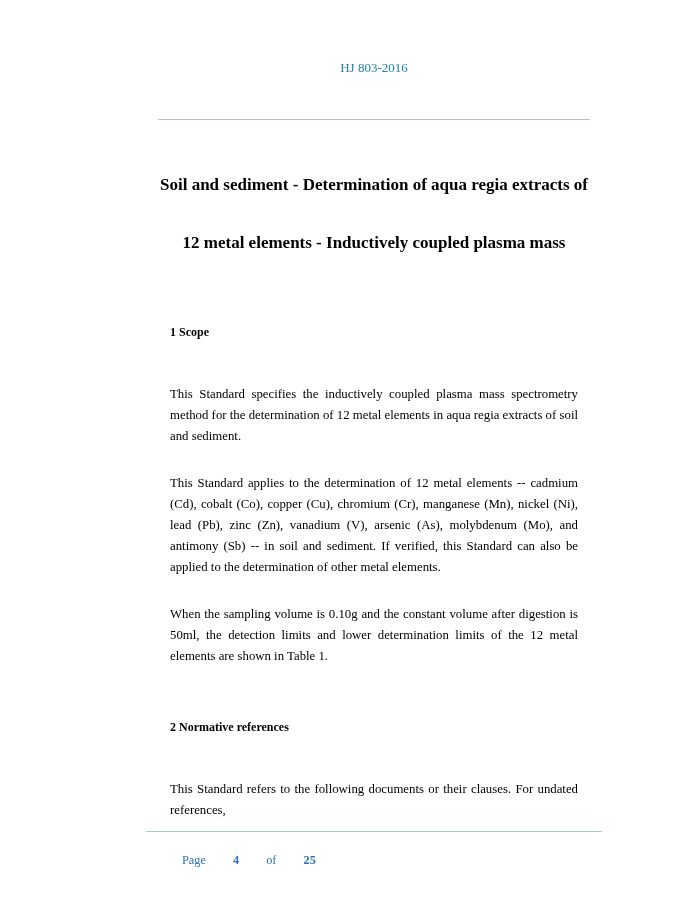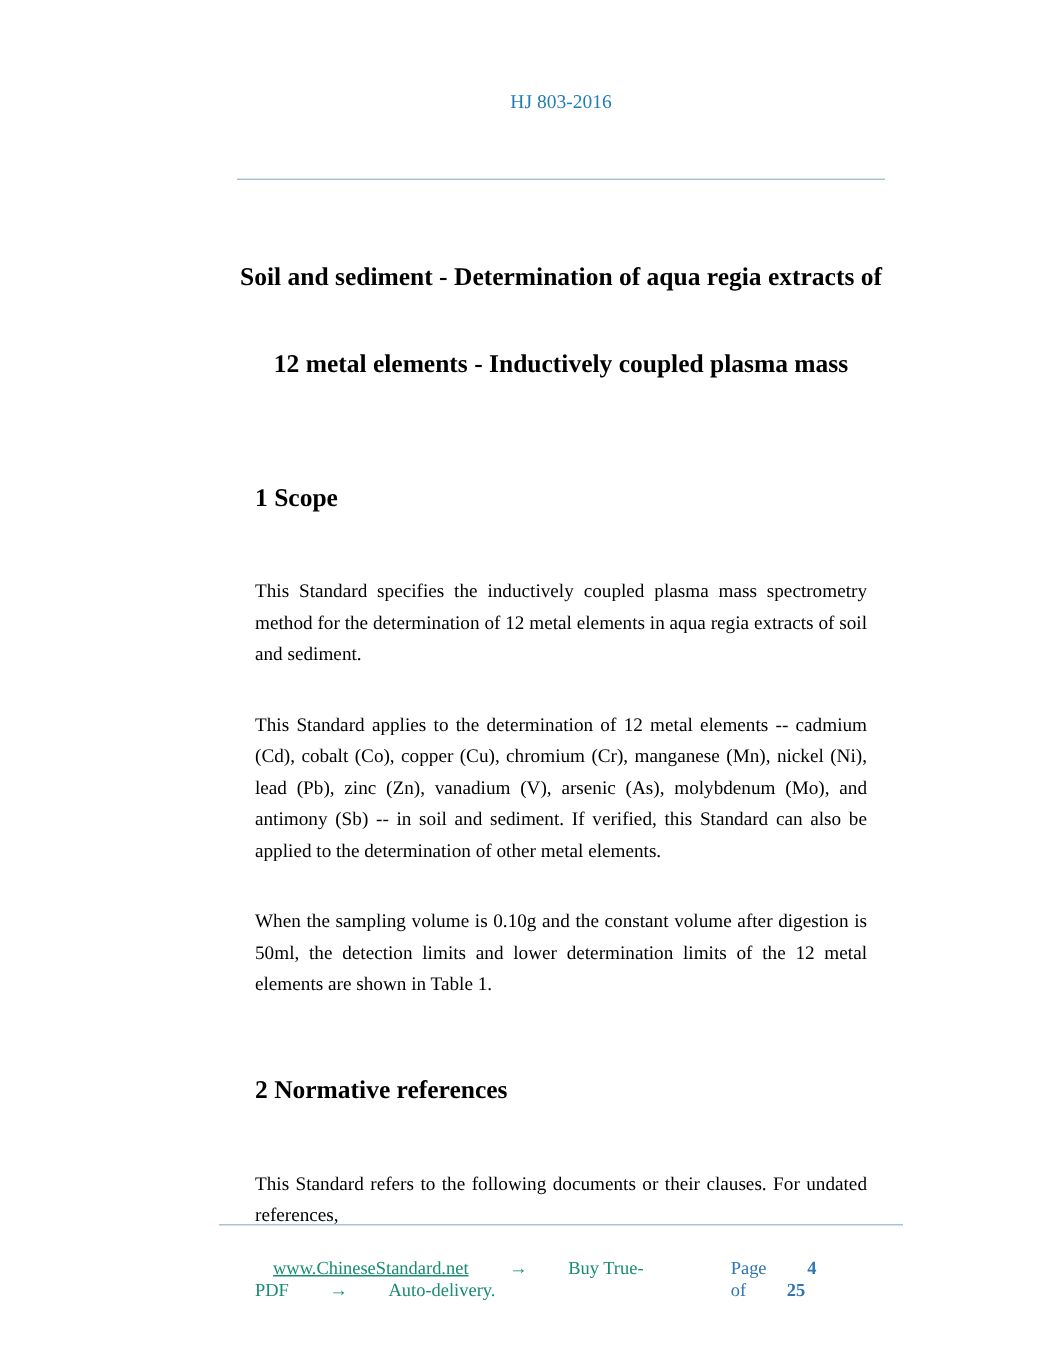--- a/index.html
+++ b/index.html
@@ -44,21 +44,21 @@
     line-height: 21px;
     text-align: justify;
   }
   .warning {
     margin-top: 44px;
     font-weight: bold;
   }
   .section-heading {
     margin-left: 122px;
     margin-right: 122px;
-    font-size: 17px;
+    font-size: 12px;
     font-weight: bold;
     line-height: 20px;
   }
   .scope-heading { margin-top: 26px; }
   .p-after-heading { margin-top: 18px; }
   .p-follow { margin-top: 2px; }
   .translator-note { margin-top: 143px; }
   .normative-heading { margin-top: 26px; }
   .footer {
     position: absolute;
@@ -105,27 +105,20 @@
   <p class="body-p p-follow">This Standard applies to the determination of 12 metal elements -- cadmium (Cd), cobalt (Co), copper (Cu), chromium (Cr), manganese (Mn), nickel (Ni), lead (Pb), zinc (Zn), vanadium (V), arsenic (As), molybdenum (Mo), and antimony (Sb) -- in soil and sediment. If verified, this Standard can also be applied to the determination of other metal elements.</p>
 
   <p class="body-p p-follow">When the sampling volume is 0.10g and the constant volume after digestion is 50ml, the detection limits and lower determination limits of the 12 metal elements are shown in Table 1.</p>
 
 
   <h2 class="section-heading normative-heading">2 Normative references</h2>
 
   <p class="body-p p-after-heading">This Standard refers to the following documents or their clauses. For undated references,</p>
 
   <div class="footer">
-    <div class="footer-left">
-      <a class="footer-link">www.ChineseStandard.net</a>
-      <span class="arrow">→</span>
-      <span>Buy True-PDF</span>
-      <span class="arrow">→</span>
-      <span>Auto-delivery.</span>
-    </div>
     <div class="footer-right">
       <span>Page</span>
       <strong>4</strong>
       <span>of</span>
       <strong>25</strong>
     </div>
   </div>
 
 </div>
 

